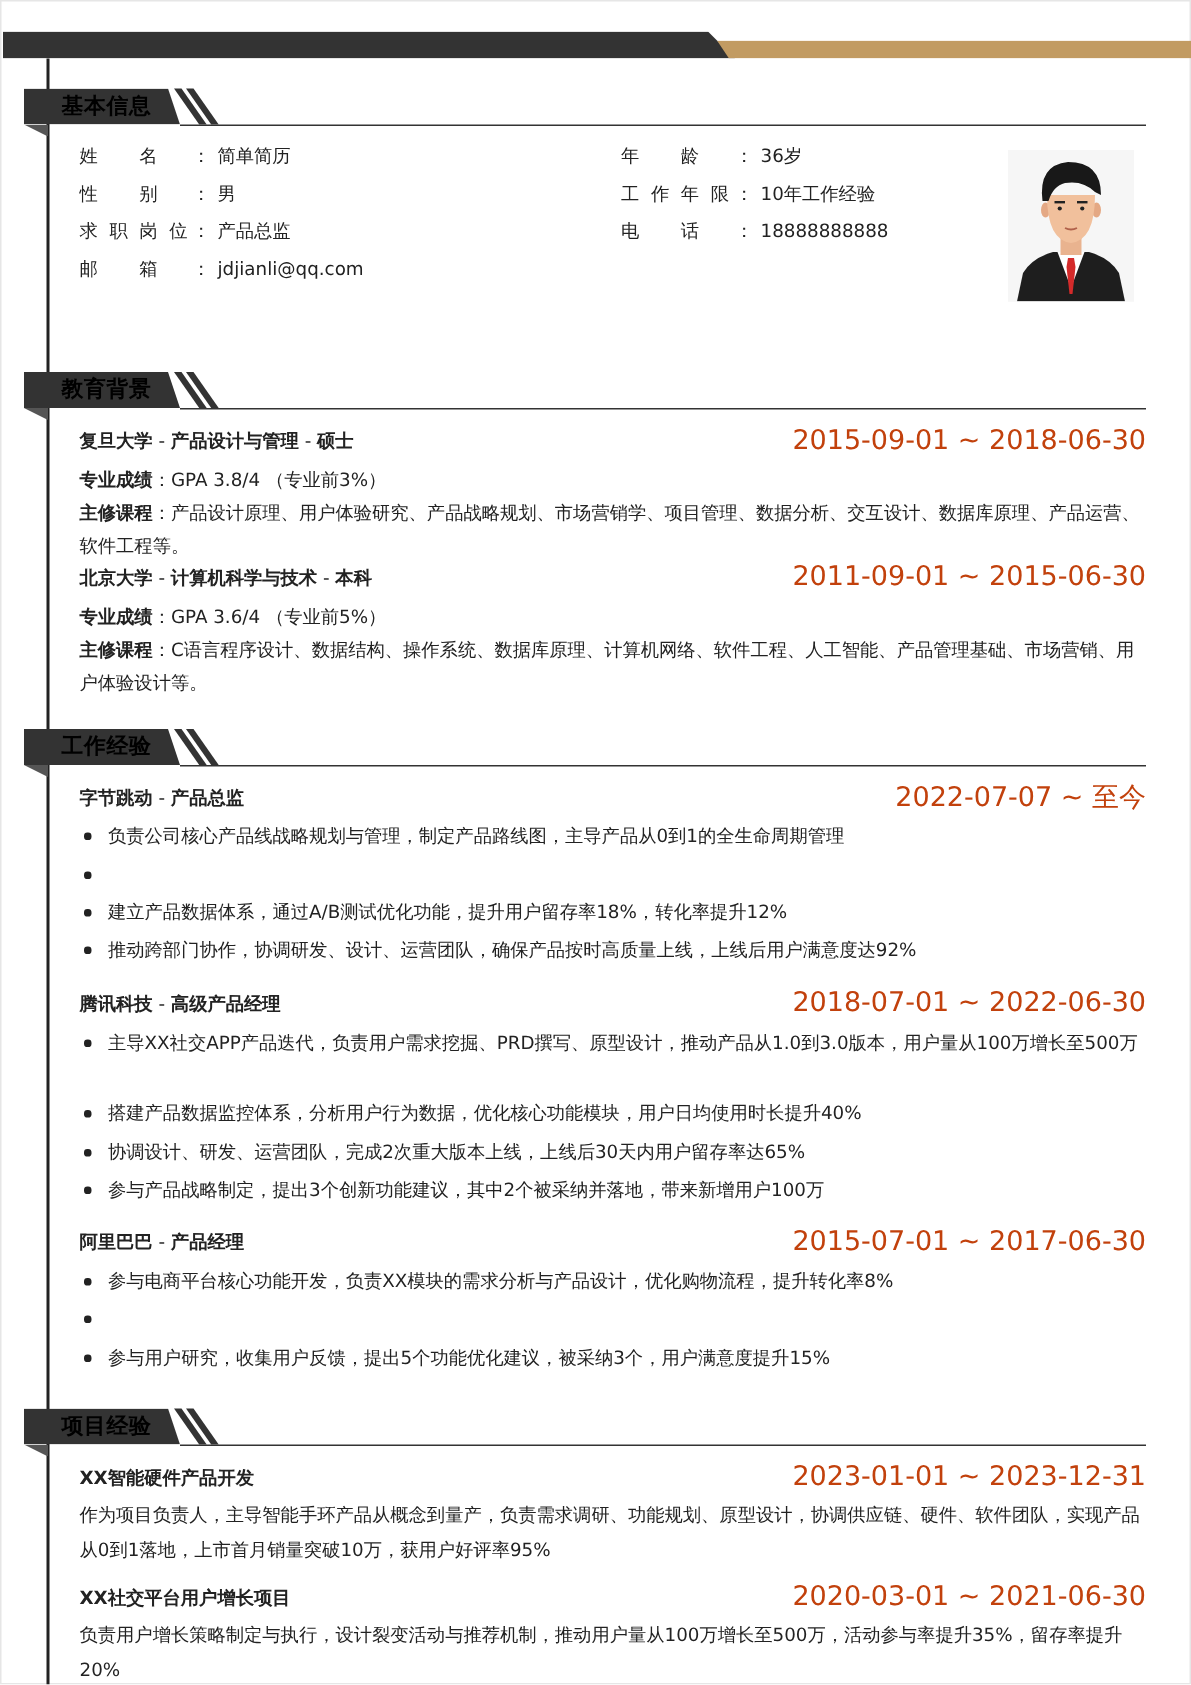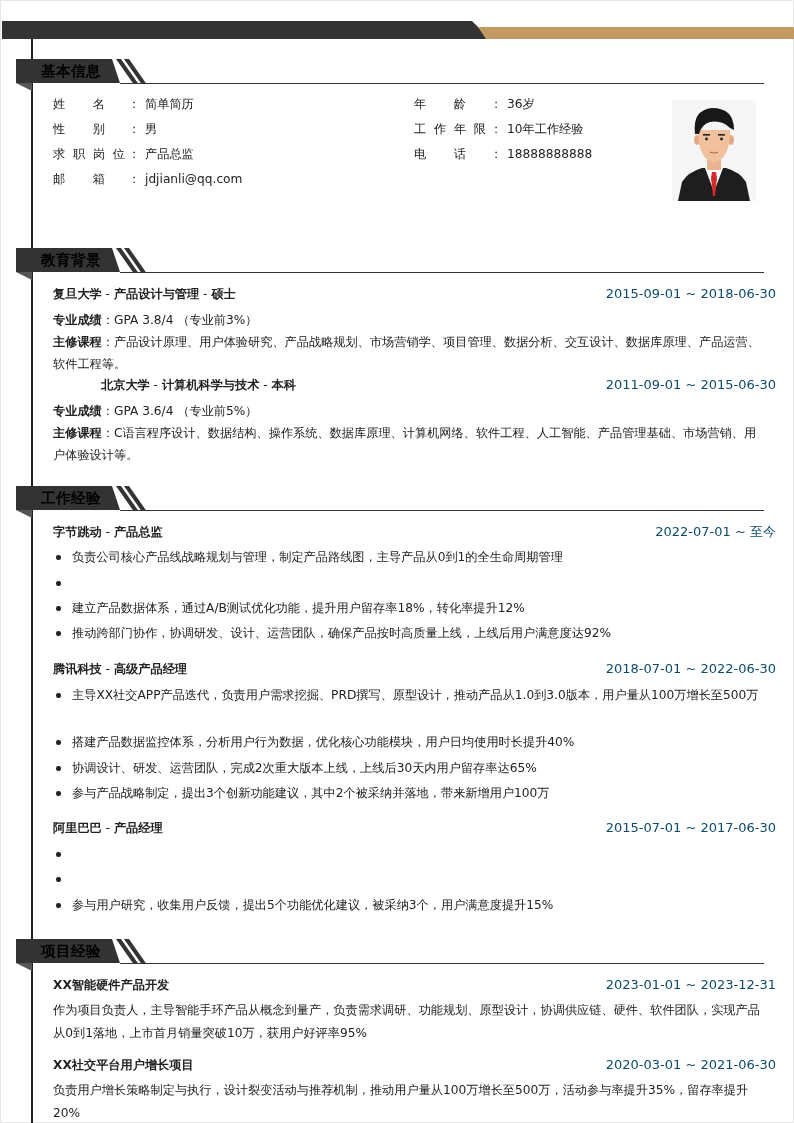--- a/index.html
+++ b/index.html
@@ -22,21 +22,21 @@
   .sec .tab { position: absolute; left: 0; top: 0; height: 24px; width: 104px; background: #333;
               clip-path: polygon(0 0, 96px 0, 104px 24px, 0 24px); }
   .sec .fold { position: absolute; left: 0; top: 24px; width: 16px; height: 8px; background: #555;
                clip-path: polygon(0 0, 16px 0, 16px 8px); }
   .sec .stripe { position: absolute; top: 0; height: 24px; width: 5px; background: #333; transform: skewX(35deg); transform-origin: 0 0; }
   .sec .title { position: absolute; left: 25px; top: 2px; line-height: 20px; color: #000000; font-size: 14.5px; font-weight: bold; letter-spacing: 0.5px; }
   .sec .rule { position: absolute; left: 104px; top: 24px; right: 0; height: 1.2px; background: #333; }
 
   .row { position: absolute; font-size: 12.2px; line-height: 18px; white-space: nowrap; }
   .bold { font-weight: bold; }
-  .date { position: absolute; right: 18px; font-size: 13px; line-height: 18px; color: #0c4a6e; }
+  .date { position: absolute; right: 30px; font-size: 18px; line-height: 18px; color: #c2410c; }
   .para { position: absolute; left: 53px; width: 711px; font-size: 12.2px; line-height: 22px; }
   .bullet { position: absolute; left: 53px; width: 711px; font-size: 12.2px; line-height: 22px; padding-left: 19px; }
   .bullet .dot { position: absolute; left: 3px; top: 9px; width: 4.5px; height: 4.5px; border-radius: 50%; background: #222; }
 
   
   .info-label { position: absolute; font-size: 12.2px; line-height: 18px; display: flex; justify-content: space-between; }
   .info-colon { position: absolute; font-size: 12.2px; line-height: 18px; }
   .info-val { position: absolute; font-size: 12.2px; line-height: 18px; }
 
   
@@ -158,21 +158,21 @@
   <span>复旦大学</span><span style="font-weight:normal"> - </span><span>产品设计与管理</span><span style="font-weight:normal"> - </span><span>硕士</span>
 </div>
 <div class="date" style="top:285px;">2015-09-01 ~ 2018-06-30</div>
 <div class="para" style="top:309px;">
   <span class="bold">专业成绩</span><span>：</span><span>GPA 3.8/4 （专业前3%）</span>
 </div>
 <div class="para" style="top:331px;">
   <span class="bold">主修课程</span><span>：</span><span>产品设计原理、用户体验研究、产品战略规划、市场营销学、项目管理、数据分析、交互设计、数据库原理、产品运营、软件工程等。</span>
 </div>
 
-<div class="row bold" style="left:53px; top:376px;margin-left:48px;">
+<div class="row bold" style="left:53px; top:376px;">
   <span>北京大学</span><span style="font-weight:normal"> - </span><span>计算机科学与技术</span><span style="font-weight:normal"> - </span><span>本科</span>
 </div>
 <div class="date" style="top:376px;">2011-09-01 ~ 2015-06-30</div>
 <div class="para" style="top:400px;">
   <span class="bold">专业成绩</span><span>：</span><span>GPA 3.6/4 （专业前5%）</span>
 </div>
 <div class="para" style="top:422px;">
   <span class="bold">主修课程</span><span>：</span><span>C语言程序设计、数据结构、操作系统、数据库原理、计算机网络、软件工程、人工智能、产品管理基础、市场营销、用户体验设计等。</span>
 </div>
 
@@ -181,40 +181,40 @@
   <div class="fold"></div>
   <div class="stripe" style="left:100px;"></div>
   <div class="stripe" style="left:108px;"></div>
   <div class="title">工作经验</div>
   <div class="rule"></div>
 </div>
 
 <div class="row bold" style="left:53px; top:523px;">
   <span>字节跳动</span><span style="font-weight:normal"> - </span><span>产品总监</span>
 </div>
-<div class="date" style="top:523px;">2022-07-01 ~ 至今</div>
+<div class="date" style="top:523px;">2022-07-07 ~ 至今</div>
 <div class="bullet" style="top:546px;"><span class="dot"></span><span>负责公司核心产品线战略规划与管理，制定产品路线图，主导产品从0到1的全生命周期管理</span></div>
 <div class="bullet" style="top:572px;"><span class="dot"></span></div>
 <div class="bullet" style="top:597px;"><span class="dot"></span><span>建立产品数据体系，通过A/B测试优化功能，提升用户留存率18%，转化率提升12%</span></div>
 <div class="bullet" style="top:622px;"><span class="dot"></span><span>推动跨部门协作，协调研发、设计、运营团队，确保产品按时高质量上线，上线后用户满意度达92%</span></div>
 
 <div class="row bold" style="left:53px; top:660px;">
   <span>腾讯科技</span><span style="font-weight:normal"> - </span><span>高级产品经理</span>
 </div>
 <div class="date" style="top:660px;">2018-07-01 ~ 2022-06-30</div>
 <div class="bullet" style="top:684px;"><span class="dot"></span><span>主导XX社交APP产品迭代，负责用户需求挖掘、PRD撰写、原型设计，推动产品从1.0到3.0版本，用户量从100万增长至500万</span></div>
 <div class="bullet" style="top:731px;"><span class="dot"></span><span>搭建产品数据监控体系，分析用户行为数据，优化核心功能模块，用户日均使用时长提升40%</span></div>
 <div class="bullet" style="top:757px;"><span class="dot"></span><span>协调设计、研发、运营团队，完成2次重大版本上线，上线后30天内用户留存率达65%</span></div>
 <div class="bullet" style="top:782px;"><span class="dot"></span><span>参与产品战略制定，提出3个创新功能建议，其中2个被采纳并落地，带来新增用户100万</span></div>
 
 <div class="row bold" style="left:53px; top:819px;">
   <span>阿里巴巴</span><span style="font-weight:normal"> - </span><span>产品经理</span>
 </div>
 <div class="date" style="top:819px;">2015-07-01 ~ 2017-06-30</div>
-<div class="bullet" style="top:843px;"><span class="dot"></span></div>
+<div class="bullet" style="top:843px;"><span class="dot"></span><span>参与电商平台核心功能开发，负责XX模块的需求分析与产品设计，优化购物流程，提升转化率8%</span></div>
 <div class="bullet" style="top:868px;"><span class="dot"></span></div>
 <div class="bullet" style="top:894px;"><span class="dot"></span><span>参与用户研究，收集用户反馈，提出5个功能优化建议，被采纳3个，用户满意度提升15%</span></div>
 
 <div class="sec" style="top:939px;">
   <div class="tab"></div>
   <div class="fold"></div>
   <div class="stripe" style="left:100px;"></div>
   <div class="stripe" style="left:108px;"></div>
   <div class="title">项目经验</div>
   <div class="rule"></div>

